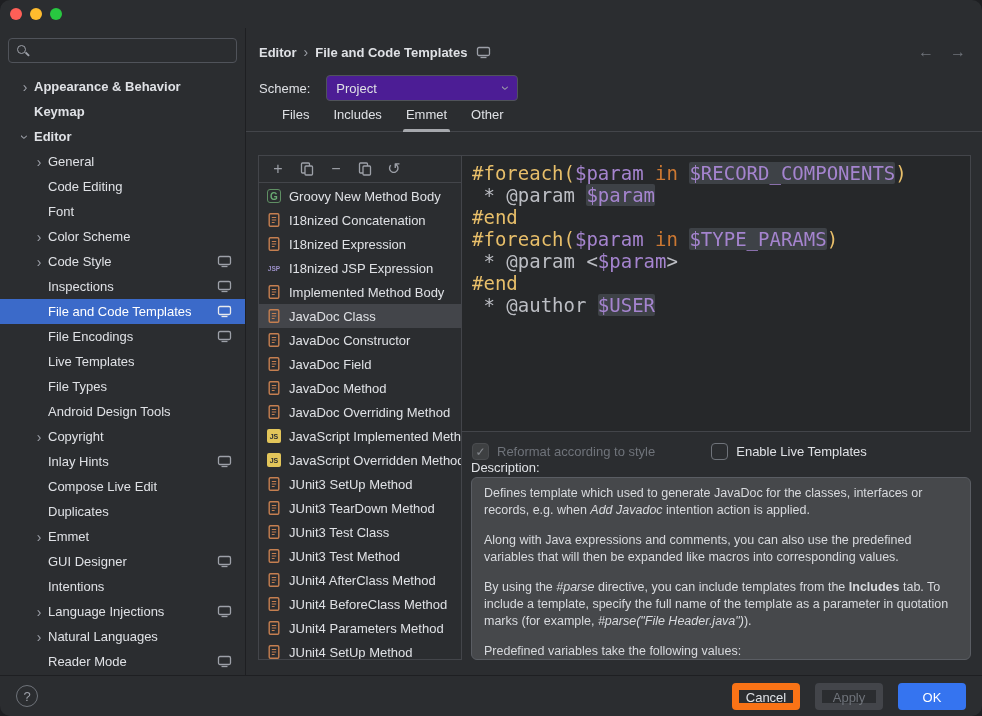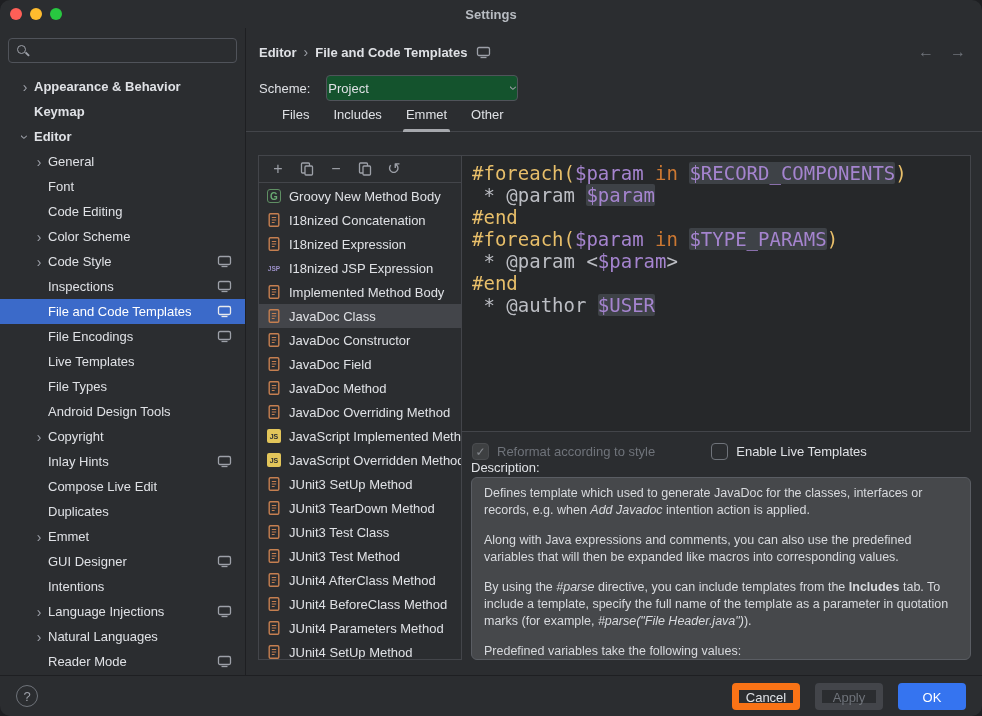--- a/index.html
+++ b/index.html
@@ -35,21 +35,21 @@
   .tree-row.selected .badge { color:#E8EAED; }
   
   .main { position:absolute; left:246px; top:28px; right:0; bottom:41px; }
   .breadcrumb-row { position:absolute; top:13px; left:13px; right:16px; height:22px; display:flex; align-items:center; gap:7px; }
   .crumb { font-weight:bold; cursor:pointer; }
   .crumb-sep { color:#9DA0A8; font-size:14px; }
   .bc-badge { color:#9DA0A8; display:flex; align-items:center; margin-left:2px; }
   .nav-arrows { margin-left:auto; display:flex; gap:16px; color:#6F737A; font-size:16px; }
   .nav-arrows span { cursor:pointer; }
   .scheme-row { position:absolute; top:47px; left:13px; display:flex; align-items:center; gap:16px; }
-  .select { width:192px; height:26px; border:1px solid #50535A; border-radius:4px; display:flex; align-items:center; padding:0 1px; cursor:pointer; background:#14532d; }
+  .select { width:192px; height:26px; border:1px solid #50535A; border-radius:4px; display:flex; align-items:center; padding:0 9px; cursor:pointer; background:#4c1d95; }
   .select .chev { margin-left:auto; transform:rotate(90deg); color:#9DA0A8; font-size:14px; }
   .tabs { position:absolute; top:76px; left:0; right:0; height:28px; padding-left:24px; border-bottom:1px solid #43454A; display:flex; }
   .tab { padding:3px 12px 0 12px; position:relative; cursor:pointer; }
   .tab.selected::after { content:''; position:absolute; left:9px; right:9px; bottom:-1px; height:3px; border-radius:2px 2px 0 0; background:#A6A8AD; }
   
   .content { position:absolute; top:127px; left:12px; right:11px; bottom:15px; }
   .list-panel { position:absolute; left:0; top:0; bottom:0; width:204px; border:1px solid #43454A; overflow:hidden; }
   .list-toolbar { height:27px; border-bottom:1px solid #43454A; display:flex; align-items:center; gap:13px; padding:0 11px; color:#9DA0A8; }
   .tool { cursor:pointer; display:inline-flex; align-items:center; justify-content:center; width:16px; height:16px; font-size:16px; line-height:16px; }
   .tpl-list { position:absolute; top:28px; left:0; right:0; bottom:0; overflow:hidden; }
@@ -92,21 +92,20 @@
 <body>
 
 <div class="window">
 
   <div class="titlebar">
     <div class="traffic-lights">
       <span class="tl red"></span>
       <span class="tl yellow"></span>
       <span class="tl green"></span>
     </div>
-    <div class="win-title">Settings</div>
   </div>
 
   <div class="sidebar">
     <div class="searchbox">
       <span class="search-icon"></span>
       <input placeholder="" style="">
     </div>
     <div class="tree" id="tree">
         <div class="tree-row top">
           <span class="tree-arrow">›</span>
@@ -119,25 +118,25 @@
         <div class="tree-row top">
           <span class="tree-arrow open">›</span>
           <span class="tree-label">Editor</span>
         </div>
         <div class="tree-row child">
           <span class="tree-arrow">›</span>
           <span class="tree-label">General</span>
         </div>
         <div class="tree-row child">
           <span class="tree-arrow"></span>
+          <span class="tree-label">Code Editing</span>
+        </div>
+        <div class="tree-row child">
+          <span class="tree-arrow"></span>
           <span class="tree-label">Font</span>
-        </div>
-        <div class="tree-row child">
-          <span class="tree-arrow"></span>
-          <span class="tree-label">Code Editing</span>
         </div>
         <div class="tree-row child">
           <span class="tree-arrow">›</span>
           <span class="tree-label">Color Scheme</span>
         </div>
         <div class="tree-row child">
           <span class="tree-arrow">›</span>
           <span class="tree-label">Code Style</span>
           <span class="badge">
             <svg width="15" height="13" viewBox="0 0 15 13">

